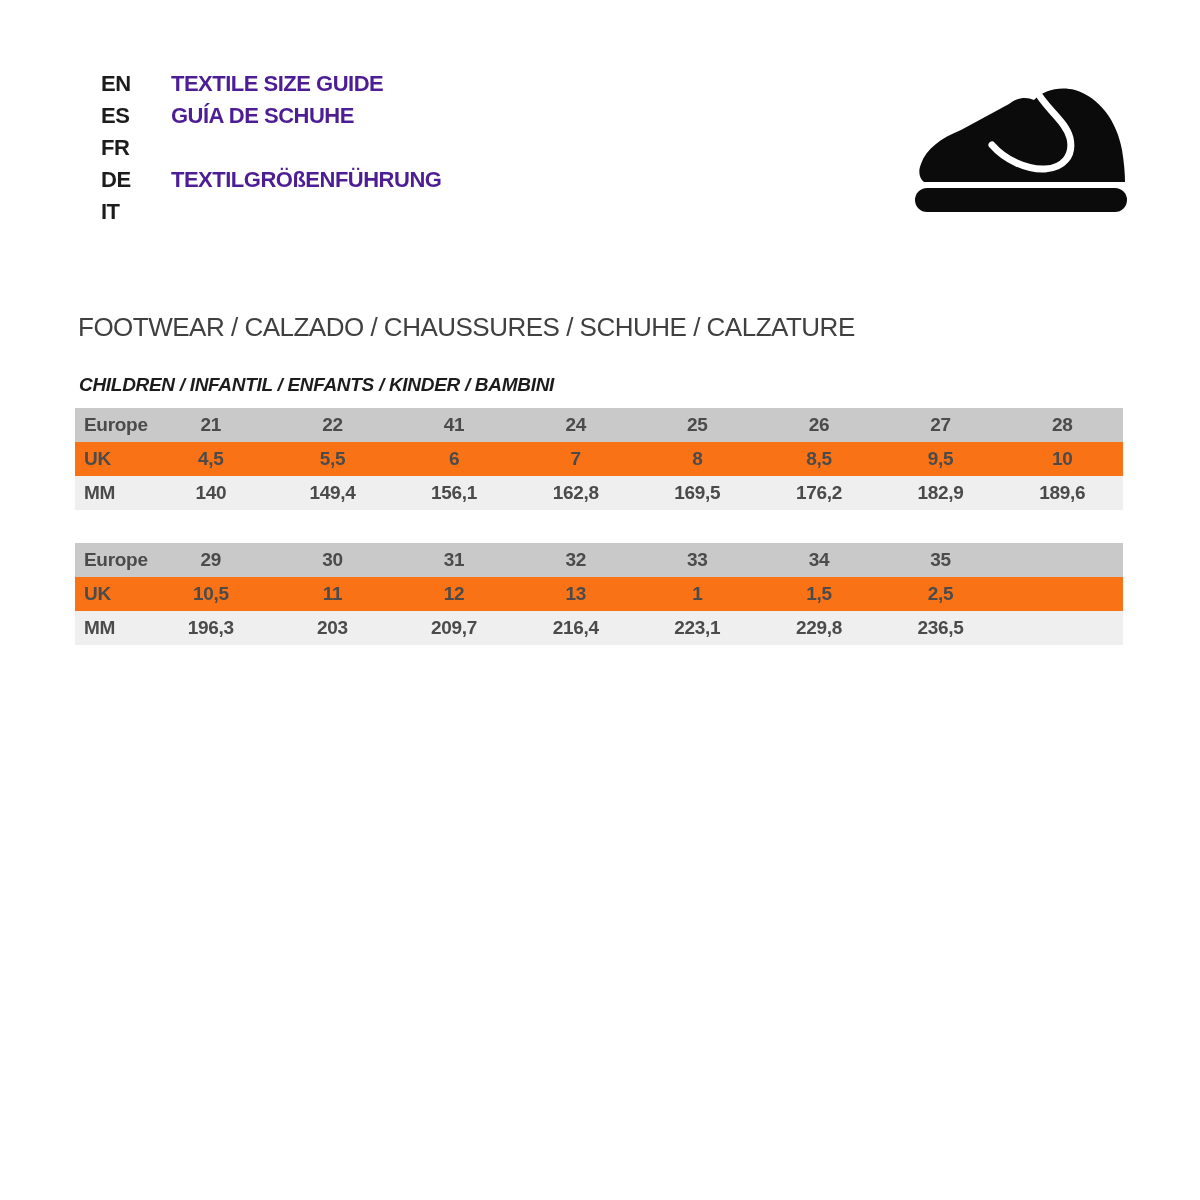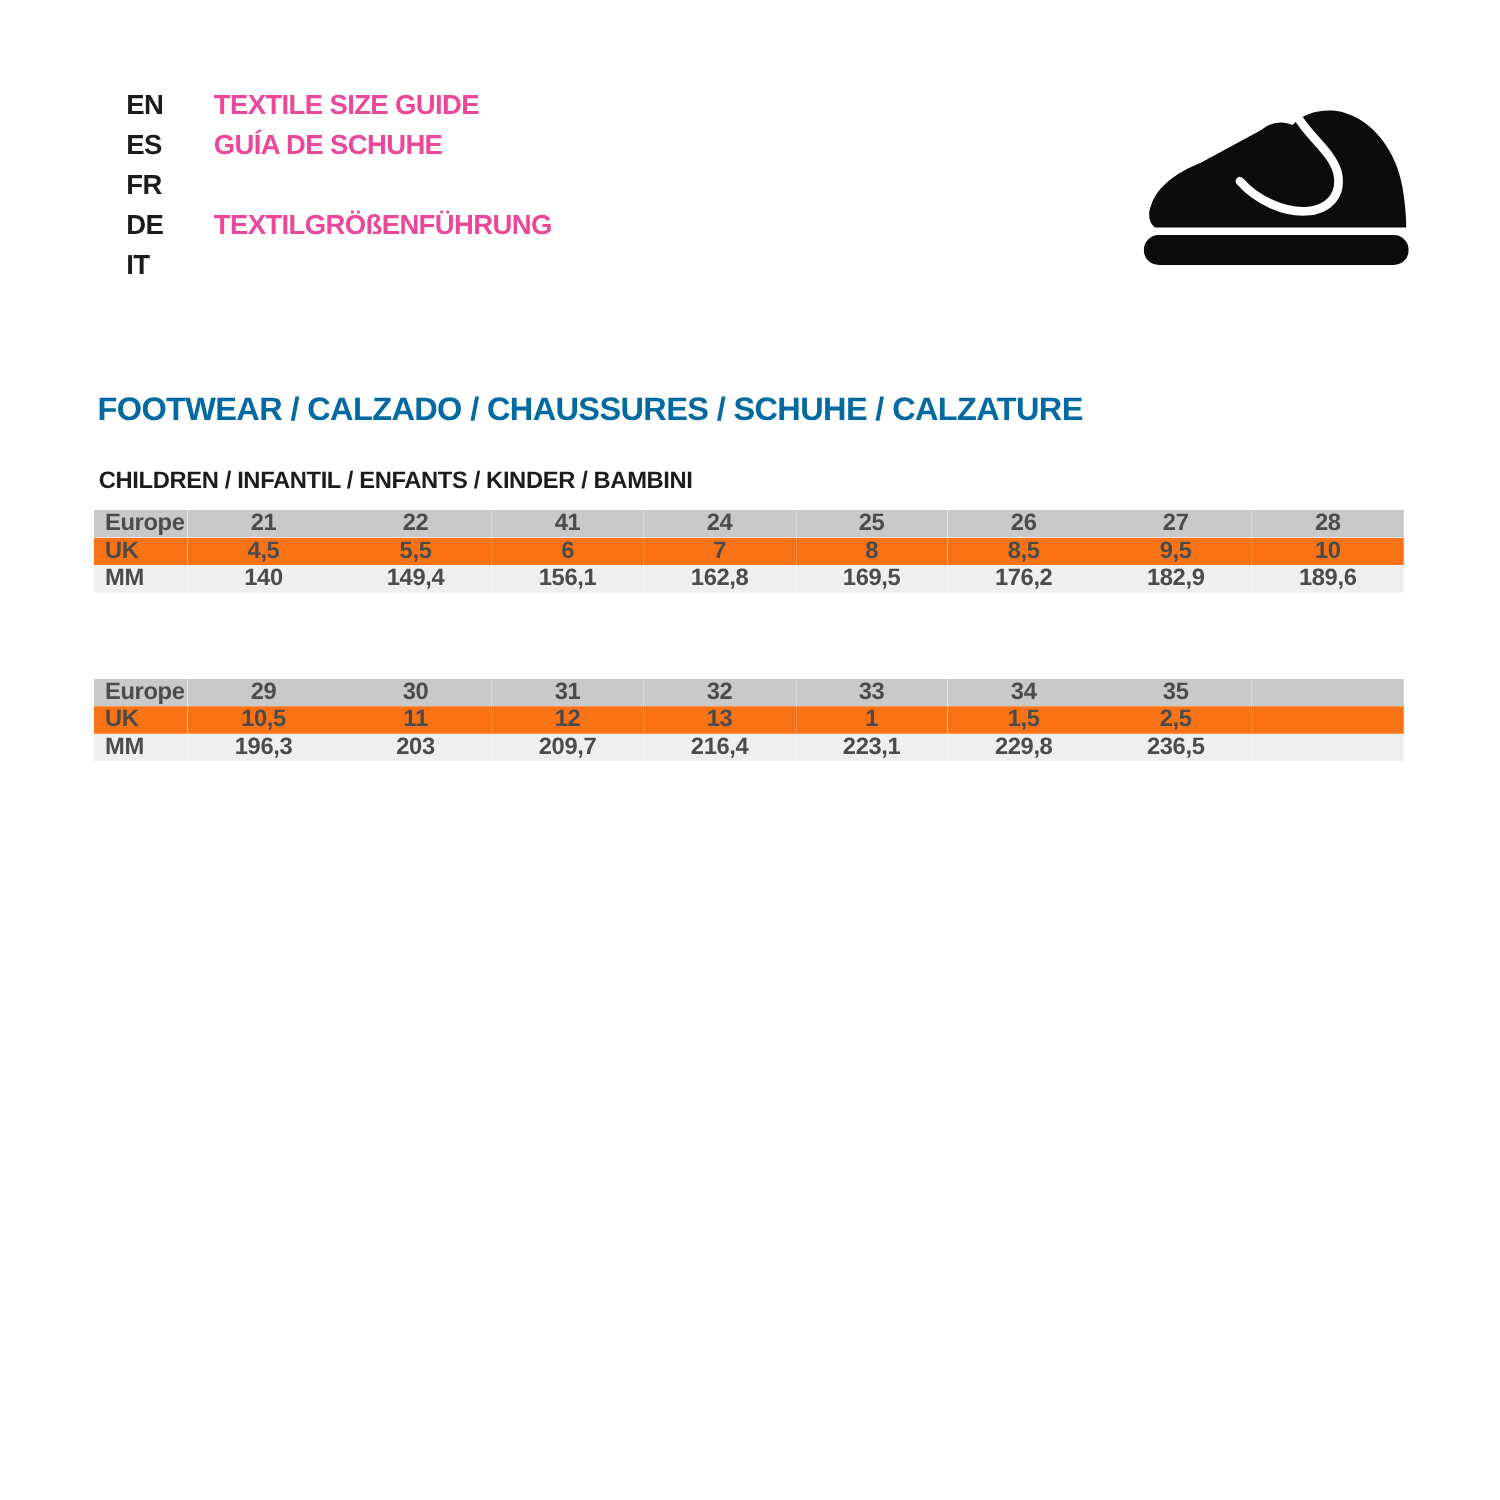--- a/index.html
+++ b/index.html
@@ -15,47 +15,47 @@
 
   
   .lang-list { position: absolute; left: 80px; top: 68px; }
   .lang-row { display: flex; height: 32px; align-items: center; margin-left: 21px; }
   .lang-code {
     width: 70px; font-weight: bold; font-size: 22px;
     letter-spacing: -0.5px; color: #1c1c1c;
   }
   .lang-title {
     font-weight: bold; font-size: 22px;
-    letter-spacing: -0.5px; color: #ec4899; white-space: nowrap;
+    letter-spacing: -0.5px; color: #4c1d95; white-space: nowrap;
   }
 
   
   .shoe { position: absolute; left: 915px; top: 88px; width: 212px; height: 124px; }
 
   
   .heading1 {
     position: absolute; left: 78px; top: 312px;
-    font-size: 26px; font-weight: bold; letter-spacing: -0.5px;
-    color: #0369a1; white-space: nowrap; text-align: right;
+    font-size: 26px; font-weight: normal; letter-spacing: -0.5px;
+    color: #404040; white-space: nowrap; text-align: right;
   }
   .heading2 {
     position: absolute; left: 79px; top: 374px;
     font-size: 19px; font-weight: bold; letter-spacing: -0.3px;
-    color: #1c1c1c; white-space: nowrap;
+    color: #1c1c1c; white-space: nowrap; font-style: italic;
   }
 
   
   .size-table {
     position: absolute; left: 75px; width: 1048px;
     border-collapse: collapse; table-layout: fixed;
   }
   .size-table.t1 { top: 408px; }
   .size-table.t2 { top: 543px; }
   .size-table td {
-    height: 22px; padding: 0;
+    height: 34px; padding: 0;
     font-size: 19px; font-weight: bold; letter-spacing: -0.3px;
     color: #4b4b4b; text-align: center; vertical-align: middle;
     overflow: hidden; white-space: nowrap;
   }
   .size-table td.col-label { width: 66px; text-align: left; padding-left: 9px; }
   .size-table tr.row-europe td { background: #c9c9c9; }
   .size-table tr.row-uk td     { background: #f97316; }
   .size-table tr.row-mm td     { background: #efefef; margin-left: 16px; }
 </style>
 </head>

